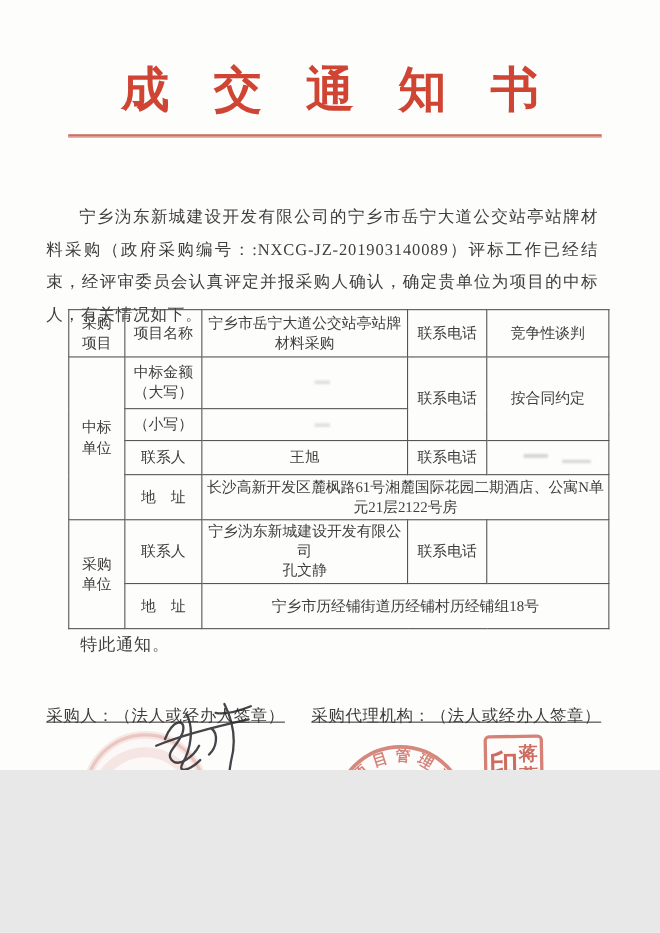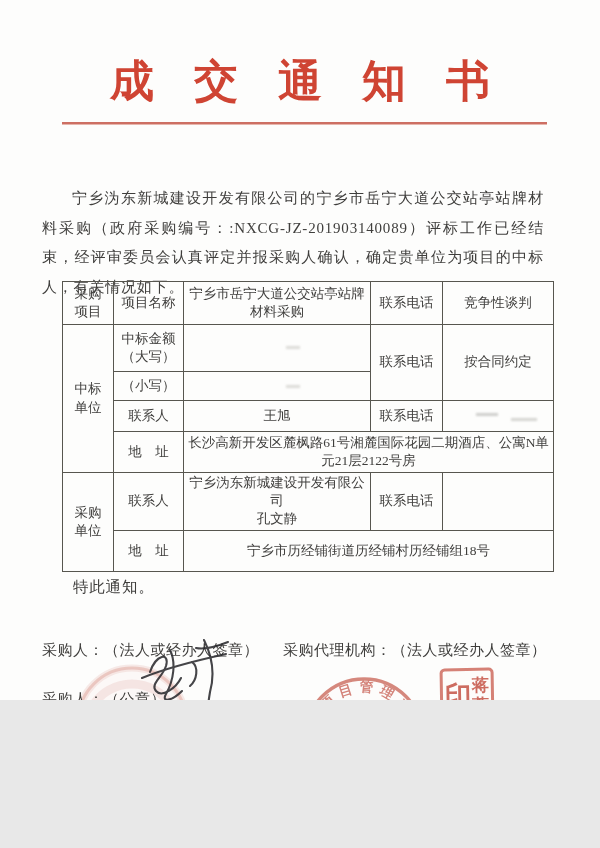--- a/index.html
+++ b/index.html
@@ -63,21 +63,21 @@
   .redact::after{
     content:"";position:absolute;left:62%;top:55%;width:26px;height:3px;
     background:#d6d6d2;filter:blur(1px);
   }
   .redact-soft{position:relative;}
   .redact-soft::after{
     content:"";position:absolute;left:55%;top:45%;width:14px;height:3px;
     background:#dddcd8;filter:blur(1px);
   }
   
-  .sig-label{position:absolute;font-size:15px;letter-spacing:0.5px;white-space:nowrap;z-index:2;}
+  .sig-label{position:absolute;font-size:15px;letter-spacing:0.5px;white-space:nowrap;z-index:2;text-decoration:underline;}
   .sig-a1{top:641px;left:42px;}
   .sig-a2{top:641px;left:283px;text-align:center;}
   .sig-b1{top:690px;left:42px;}
   .sig-b2{top:690px;left:283px;margin-top:43px;}
   .doc-date{
     position:absolute;top:746px;left:428px;
     font-size:16px;letter-spacing:1px;z-index:2;
   }
   
   .seal{position:absolute;pointer-events:none;}
@@ -160,21 +160,20 @@
       </tr>
     </tbody>
   </table>
 
   <div class="para-block">
     <p class="notice">特此通知。</p>
   </div>
 
   <div class="sig-label sig-a1">采购人：（法人或经办人签章）</div>
   <div class="sig-label sig-a2">采购代理机构：（法人或经办人签章）</div>
-  <div class="sig-label sig-b1">采购人：（公章）</div>
   <div class="sig-label sig-b2">采购代理机构：（公章）</div>
 
 
   <svg class="seal seal-left" width="120" height="122" viewBox="0 0 120 122">
     <circle cx="58" cy="58" r="54" fill="rgba(242,210,205,0.10)" stroke="rgba(219,152,142,0.45)" stroke-width="3"></circle>
     <circle cx="58" cy="58" r="54" fill="none" stroke="rgba(228,175,168,0.25)" stroke-width="7"></circle>
     <polygon points="58,38 63.5,53 79,53 66.5,62.5 71.5,78 58,68.5 44.5,78 49.5,62.5 37,53 52.5,53" fill="rgba(224,160,152,0.22)"></polygon>
     <path d="M20,40 A46,46 0 0 1 96,40" fill="none" stroke="rgba(224,165,158,0.22)" stroke-width="9"></path>
   </svg>
 

